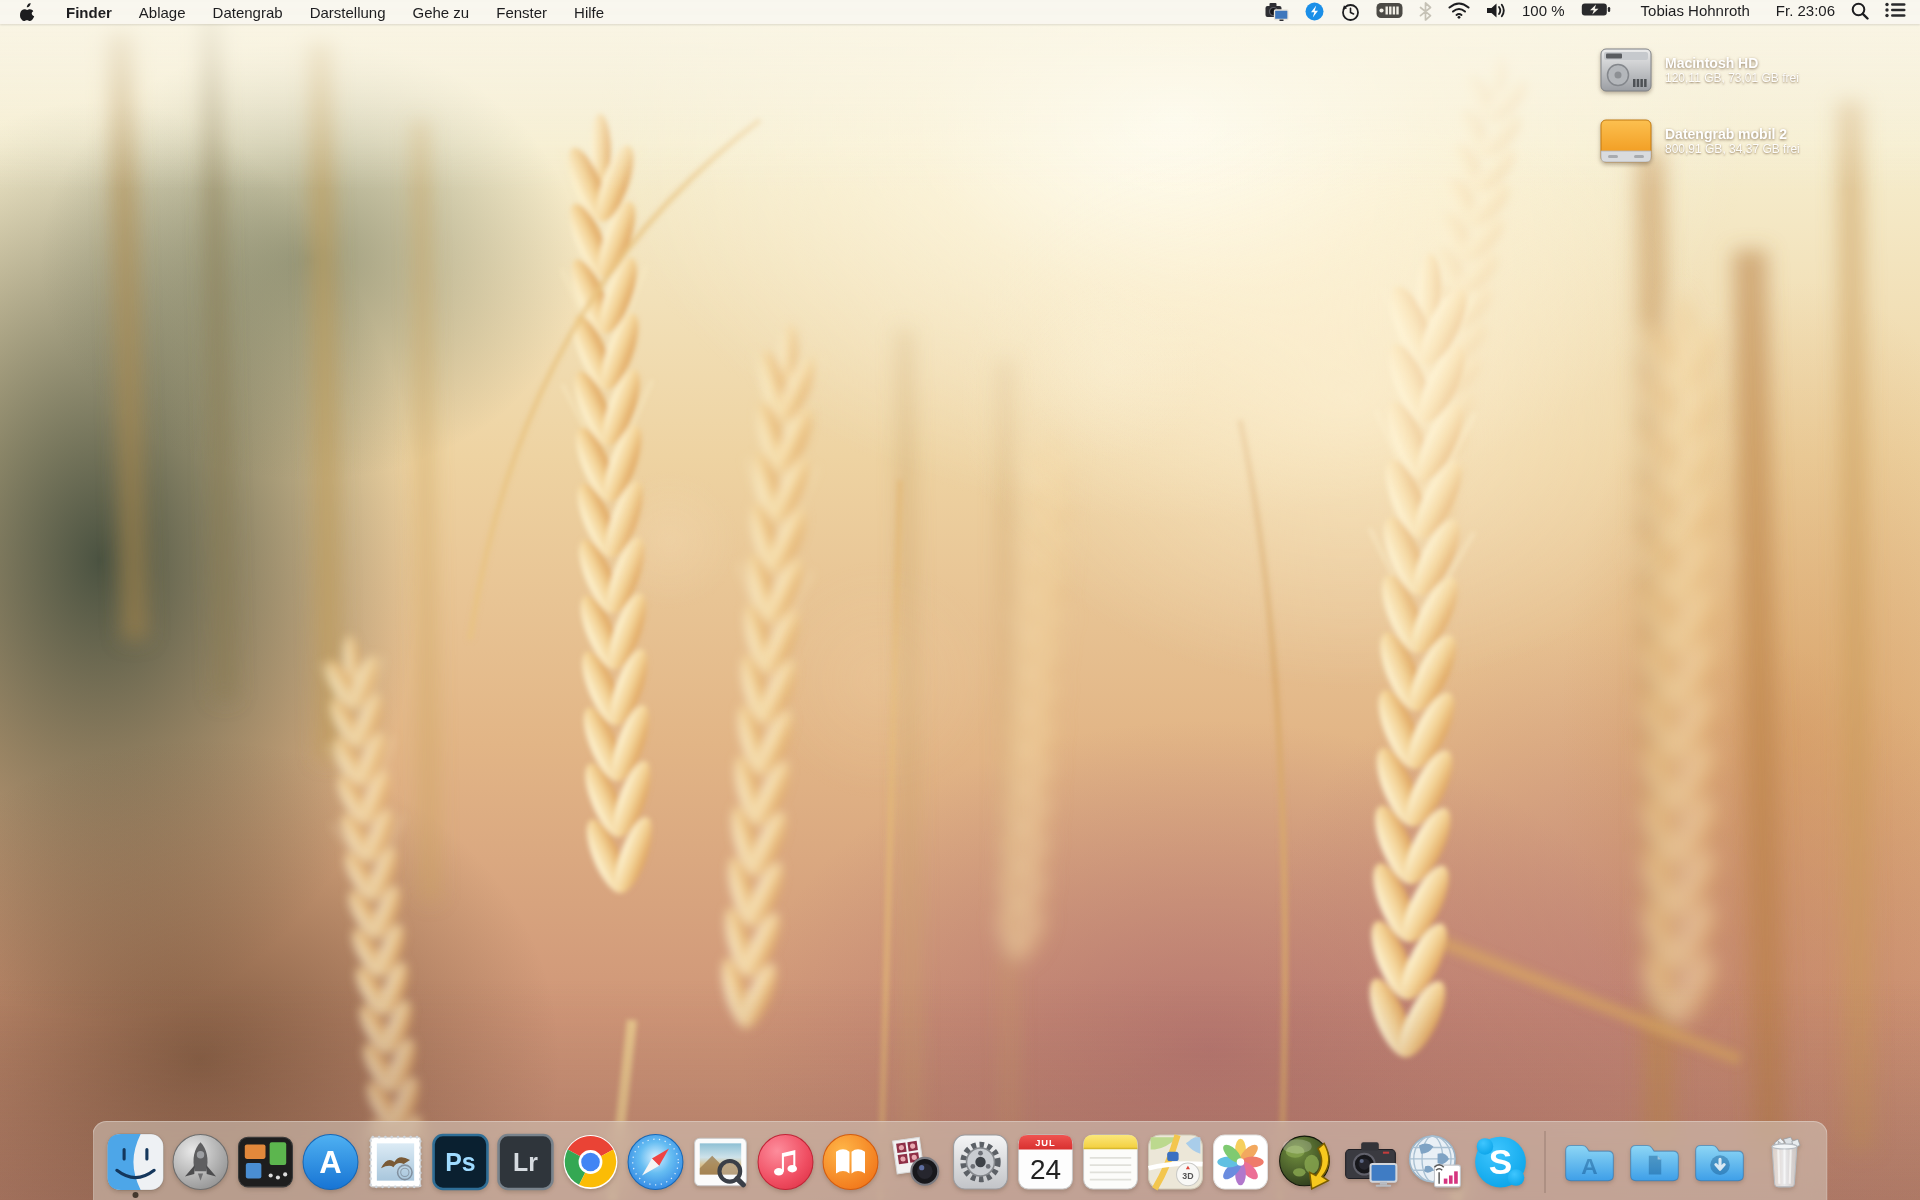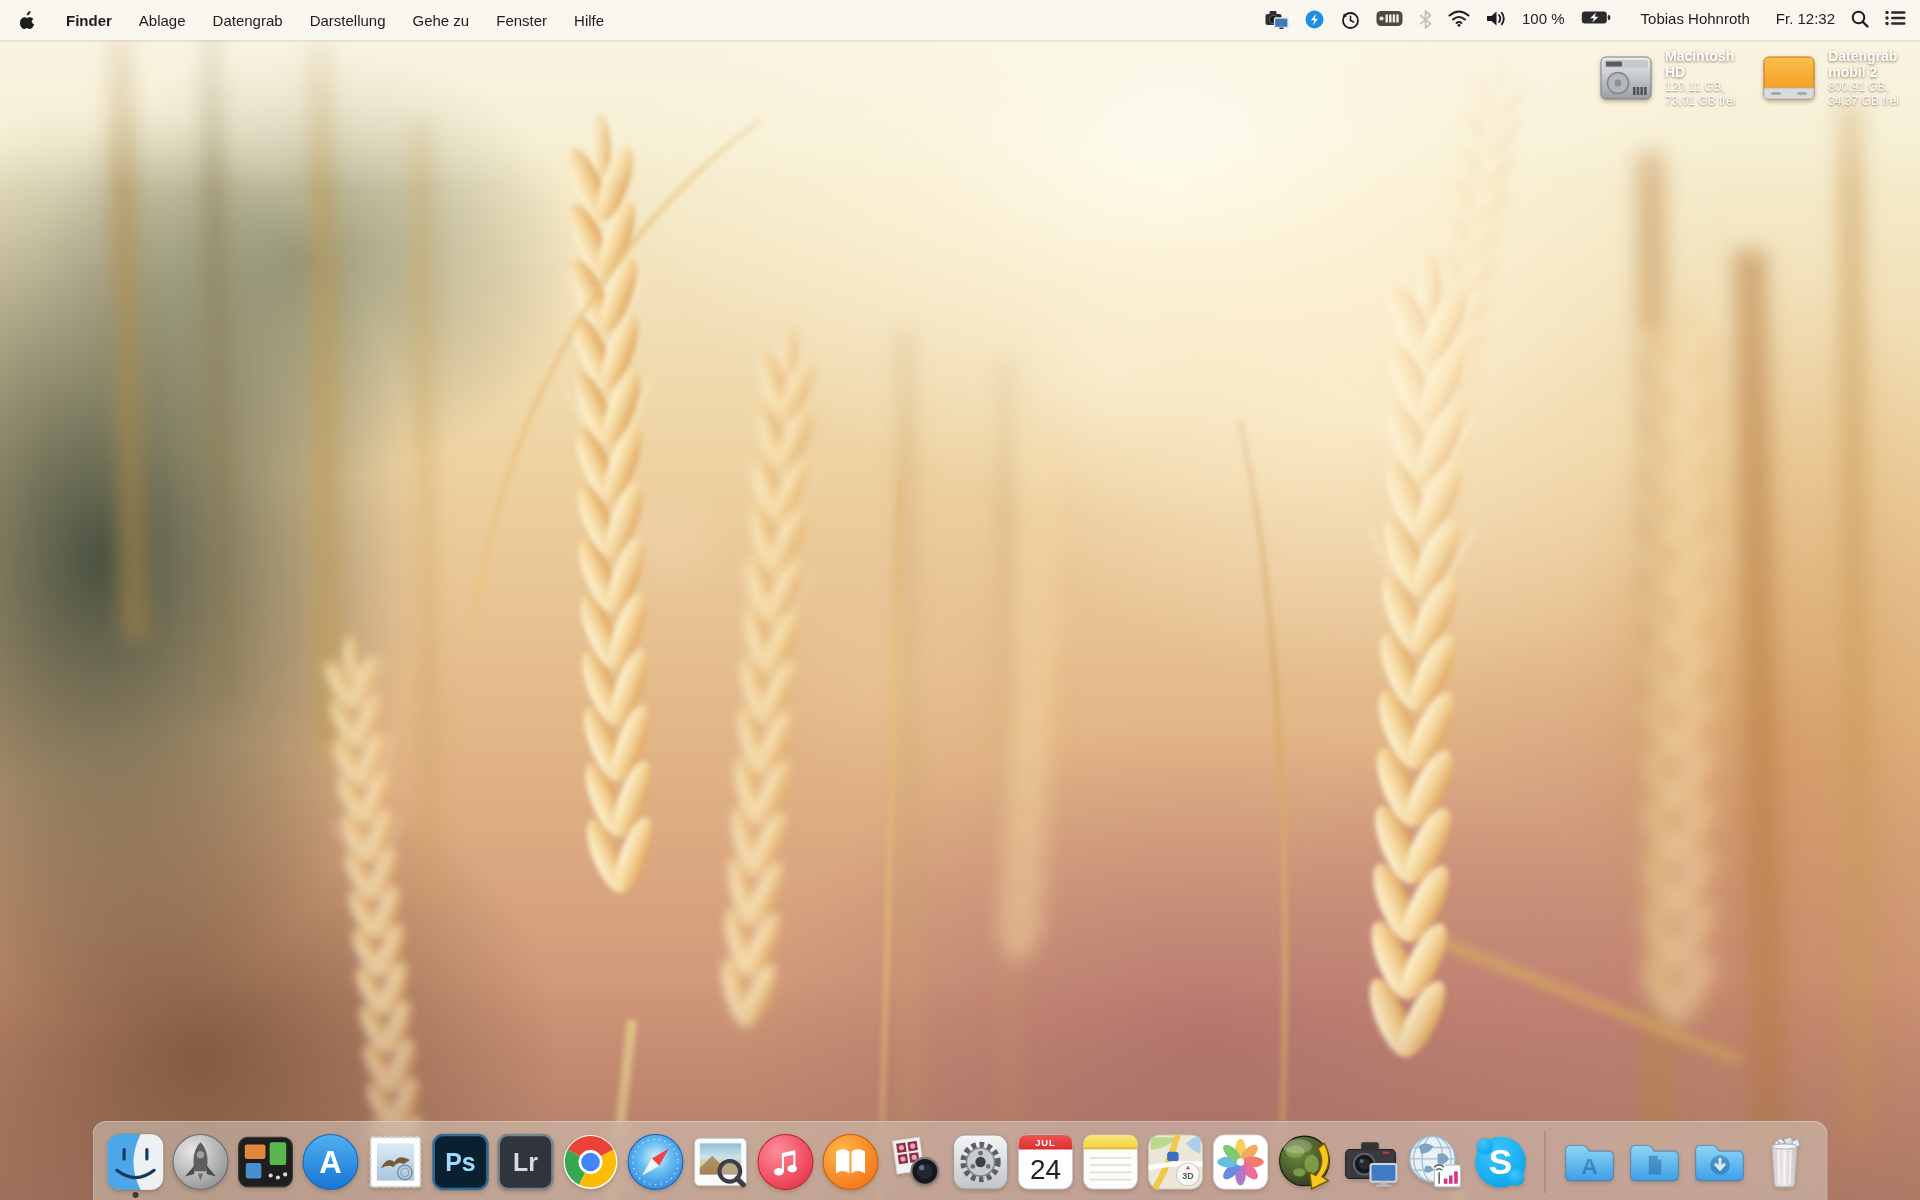--- a/index.html
+++ b/index.html
@@ -20,36 +20,36 @@
   #b-mauve2{left:1260px;top:620px;width:780px;height:720px;background:radial-gradient(closest-side,rgba(178,112,112,.5),rgba(178,112,112,0));}
   #b-goldr{left:1560px;top:280px;width:480px;height:920px;background:radial-gradient(closest-side,rgba(205,140,70,.4),rgba(205,140,70,0));}
   #b-bot{left:0;top:980px;width:1920px;height:220px;border-radius:0;background:linear-gradient(180deg,rgba(150,95,80,0),rgba(140,90,75,.35));}
   #b-top{left:0;top:0;width:1920px;height:190px;border-radius:0;background:linear-gradient(180deg,rgba(250,246,230,.95),rgba(250,246,230,0));}
   #f1{left:600px;top:470px;width:140px;height:140px;background:radial-gradient(closest-side,rgba(255,235,205,.18),rgba(255,235,205,0));}
   #f2{left:760px;top:560px;width:240px;height:240px;background:radial-gradient(closest-side,rgba(255,230,190,.14),rgba(255,230,190,0));}
   #f3{left:1020px;top:280px;width:180px;height:180px;background:radial-gradient(closest-side,rgba(255,250,230,.2),rgba(255,250,230,0));}
   .wheat{position:absolute;left:0;top:0;}
 
   
-  .menubar{position:absolute;top:0;left:0;right:0;height:40px;z-index:20;
+  .menubar{position:absolute;top:0;left:0;right:0;height:24px;z-index:20;
            background:rgba(249,246,239,.94);display:flex;align-items:center;
            padding:0 14px;font-size:15px;color:#1d1d1f;box-shadow:0 1px 2px rgba(0,0,0,.12);}
   .mb-left{display:flex;align-items:center;gap:27px;}
   .mb-apple{display:flex;align-items:center;padding:0 6px;margin-right:-2px;cursor:default;}
   .mb-app{font-weight:bold;}
   .mb-item{cursor:default;white-space:nowrap;}
   .mb-right{margin-left:auto;display:flex;align-items:flex-start;gap:16px;}
   .mb-status-icon{display:flex;align-items:center;}
   .mb-text{white-space:nowrap;}
   .mb-user{margin-left:14px;}
   .mb-clock{margin-left:10px;}
 
   
   .volumes{position:absolute;top:48px;left:1600px;width:300px;z-index:5;
-           display:flex;flex-direction:row;gap:27px;}
+           display:flex;flex-direction:column;gap:27px;}
   .volume{display:flex;align-items:center;gap:13px;cursor:default;}
   .vol-icon{filter:drop-shadow(0 2px 2px rgba(60,40,20,.35));flex:0 0 auto;}
   .vol-name{font-size:14px;font-weight:bold;color:#fff;text-shadow:0 1px 3px rgba(80,50,20,.65);}
   .vol-info{font-size:12px;color:rgba(255,255,255,.96);text-shadow:0 1px 2px rgba(80,50,20,.6);margin-top:0;}
 
   
   .dock{position:absolute;bottom:0;left:50%;transform:translateX(-50%);z-index:20;
         height:66px;padding:7px 12px 5px 12px;display:flex;align-items:center;gap:5px;
         background:rgba(211,197,185,.58);border:1px solid rgba(255,255,255,.28);border-bottom:none;
         border-radius:14px 14px 0 0;backdrop-filter:blur(10px);}
@@ -309,21 +309,21 @@
     </span>
     <span class="mb-text">100 %</span>
     <span class="mb-status-icon">
       <svg width="30" height="15" viewBox="0 0 30 15">
           <rect x="0.8" y="1.5" width="25" height="12" rx="3" fill="#2a2a2c"></rect>
           <rect x="26.8" y="5" width="2.4" height="5" rx="1.2" fill="#2a2a2c"></rect>
           <path d="M15 2.6 L9 8.2 L12.8 8.2 L11.3 12.6 L17.5 6.8 L13.8 6.8 Z" fill="#f5f2ea"></path>
         </svg>
     </span>
     <span class="mb-text mb-user">Tobias Hohnroth</span>
-    <span class="mb-text mb-clock">Fr. 12:32</span>
+    <span class="mb-text mb-clock">Fr. 23:06</span>
     <span class="mb-status-icon">
       <svg width="18" height="18" viewBox="0 0 18 18">
           <circle cx="7.5" cy="7.5" r="5.8" fill="none" stroke="#1d1d1f" stroke-width="2"></circle>
           <path d="M11.8 11.8 L16.5 16.5" stroke="#1d1d1f" stroke-width="2.4" stroke-linecap="round"></path>
         </svg>
     </span>
     <span class="mb-status-icon">
       <svg width="21" height="16" viewBox="0 0 21 16">
           <g fill="#2a2a2c">
             <circle cx="2" cy="2.5" r="1.7"></circle>

